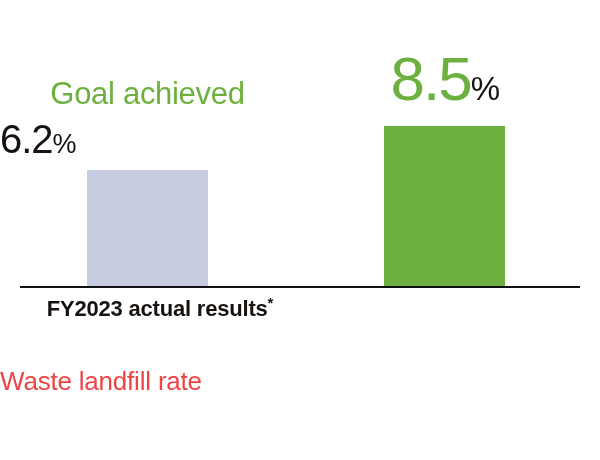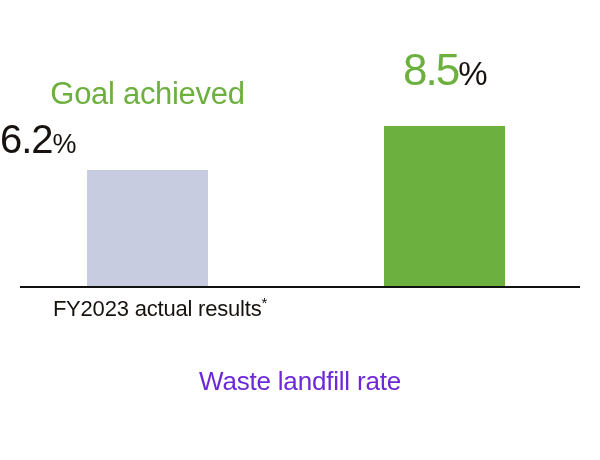--- a/index.html
+++ b/index.html
@@ -78,21 +78,21 @@
     top: 48px;
     width: 270px;
     text-align: center;
   }
   .num {
     font-size: 40px;
     color: #17120f;
     letter-spacing: -1px;
   }
   .num-big {
-    font-size: 44px;
+    font-size: 62px;
     color: #6cb03f;
     letter-spacing: -2px;
   }
   .pct {
     font-size: 27px;
     color: #17120f;
     letter-spacing: -0.5px;
   }
   .pct-big {
     font-size: 33px;
@@ -106,40 +106,40 @@
     top: 294px;
     font-size: 22px;
     color: #17120f;
     white-space: nowrap;
     letter-spacing: -0.2px;
   }
   .cat-left {
     left: 0px;
     width: 320px;
     text-align: center;
+    font-weight: bold;
   }
   .cat-right {
     left: 310px;
     width: 270px;
     text-align: center;
   }
   .footnote-mark {
     font-size: 15px;
     vertical-align: super;
   }
 
   
   .chart-title {
     position: absolute;
     left: 0px;
     top: 366px;
     width: 600px;
-    text-align: center;
     font-size: 26px;
-    color: #6d28d9;
+    color: #ef4444;
     letter-spacing: -0.2px;
   }
 </style>
 </head>
 <body>
 
 <div class="chart-root">
 
   <div class="goal-achieved">Goal achieved</div>
 

